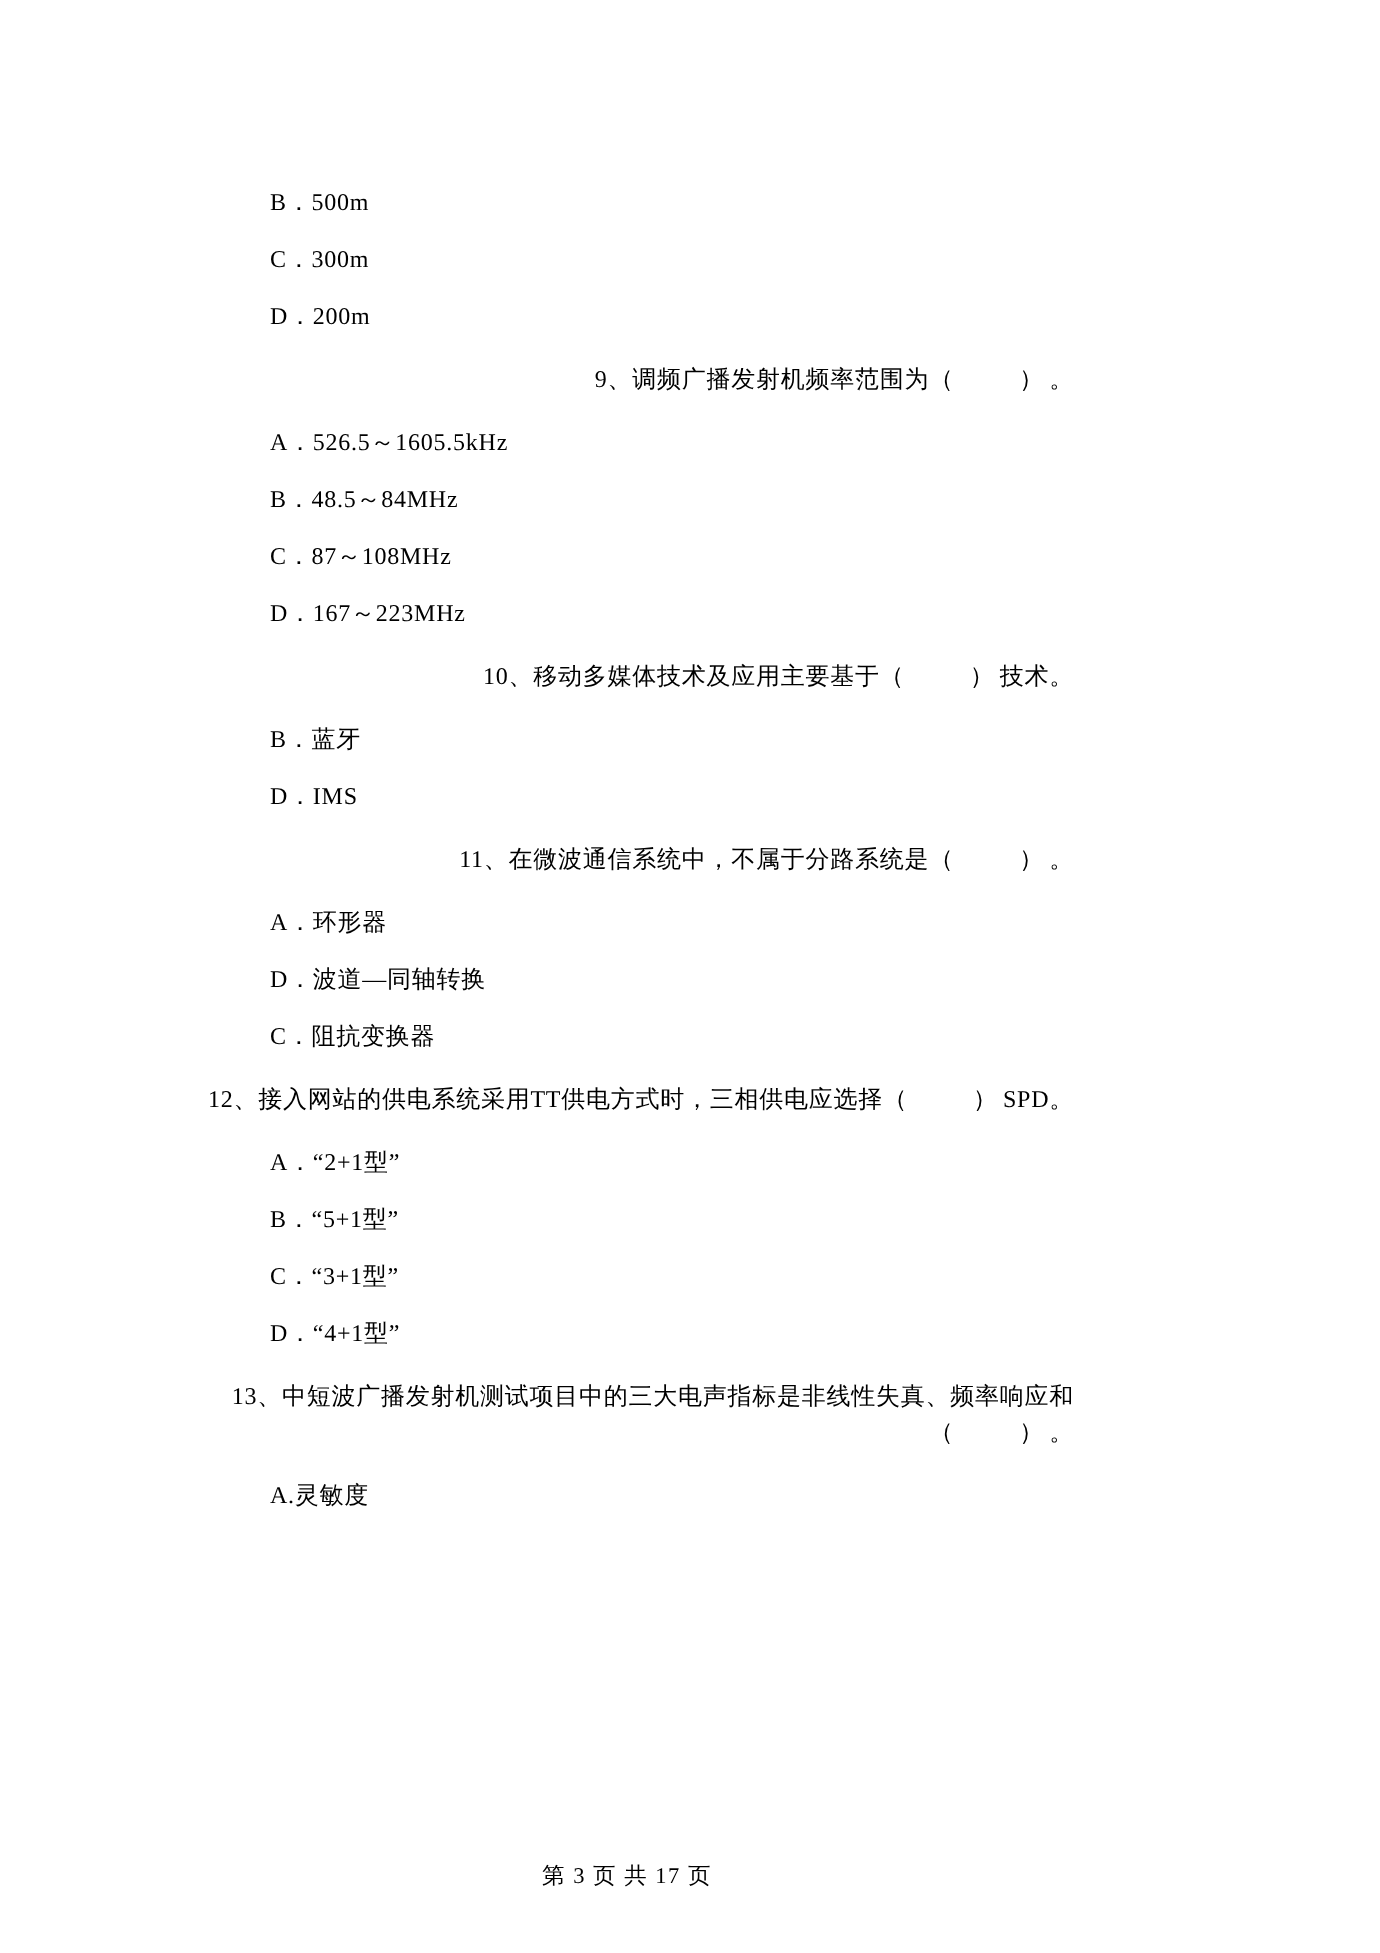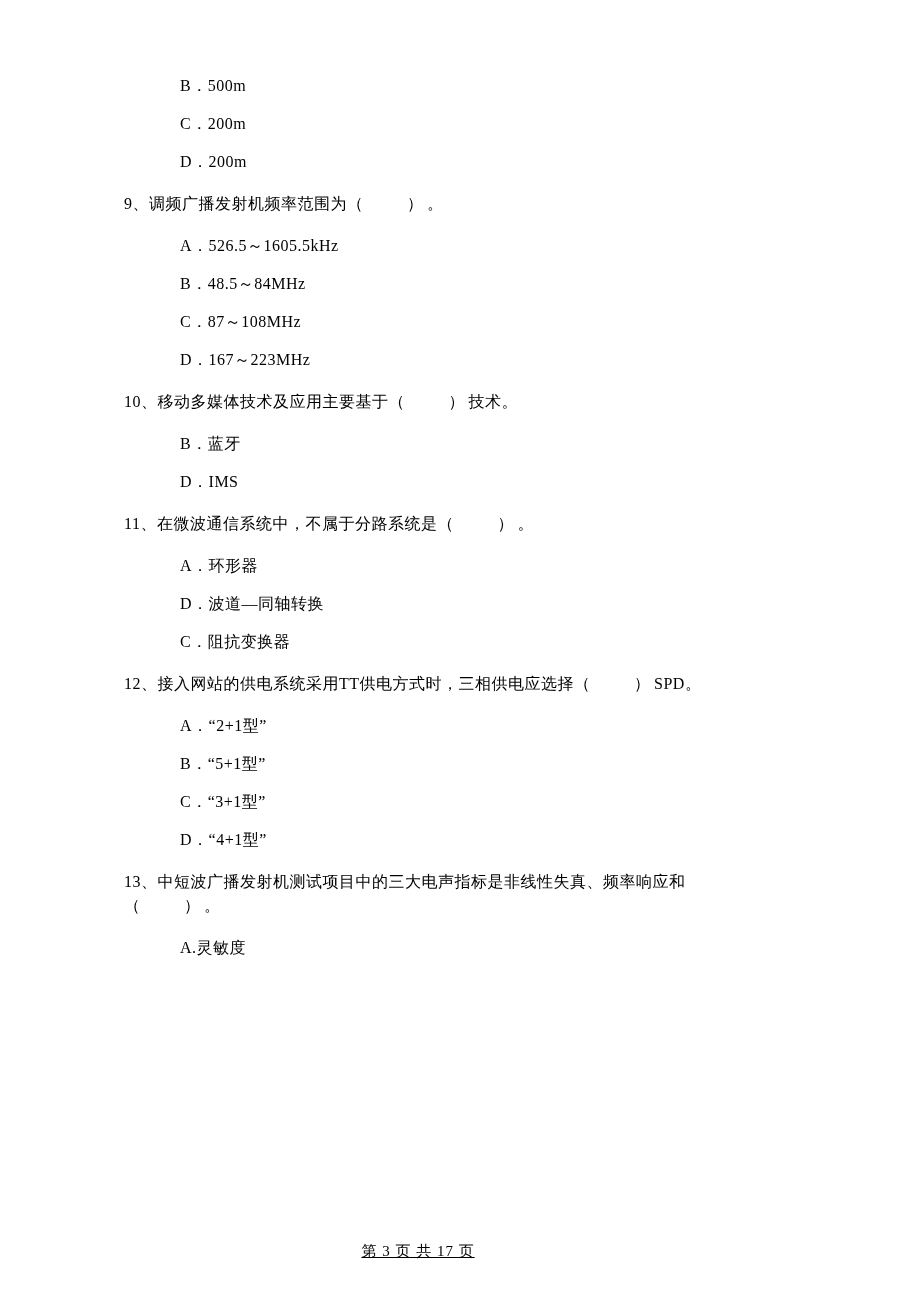--- a/index.html
+++ b/index.html
@@ -8,53 +8,53 @@
     background: #fff;
     font-family: "SimSun", "宋体", serif;
     font-size: 16px;
     color: #000;
     line-height: 1.5;
   }
   .page {
     width: 836px;
     min-height: 1302px;
     box-sizing: border-box;
-    padding: 60px 120px 40px 120px;
+    padding: 110px 120px 40px 120px;
     position: relative;
   }
   .option-row {
     margin: 14px 0 14px 60px;
     letter-spacing: 0.5px;
   }
   .question-row {
-    margin: 18px 0 18px 4px;
+    margin: 18px 0 18px 16px;
     letter-spacing: 0.5px;
+    text-align: right;
   }
   .blank {
     display: inline-block;
     letter-spacing: 4px;
   }
   .footer {
     position: absolute;
     left: 0;
     right: 0;
     bottom: 40px;
     text-align: center;
     font-size: 15px;
     letter-spacing: 1px;
-    text-decoration: underline;
   }
 </style>
 </head>
 <body>
 
 <div class="page">
 
   <div class="option-row">B．500m</div>
-  <div class="option-row">C．200m</div>
+  <div class="option-row">C．300m</div>
   <div class="option-row">D．200m</div>
 
   <div class="question-row">
     <span>9、</span><span>调频广播发射机频率范围为</span><span class="blank">（　　）</span><span>。</span>
   </div>
   <div class="option-row">A．526.5～1605.5kHz</div>
   <div class="option-row">B．48.5～84MHz</div>
   <div class="option-row">C．87～108MHz</div>
   <div class="option-row">D．167～223MHz</div>
 

